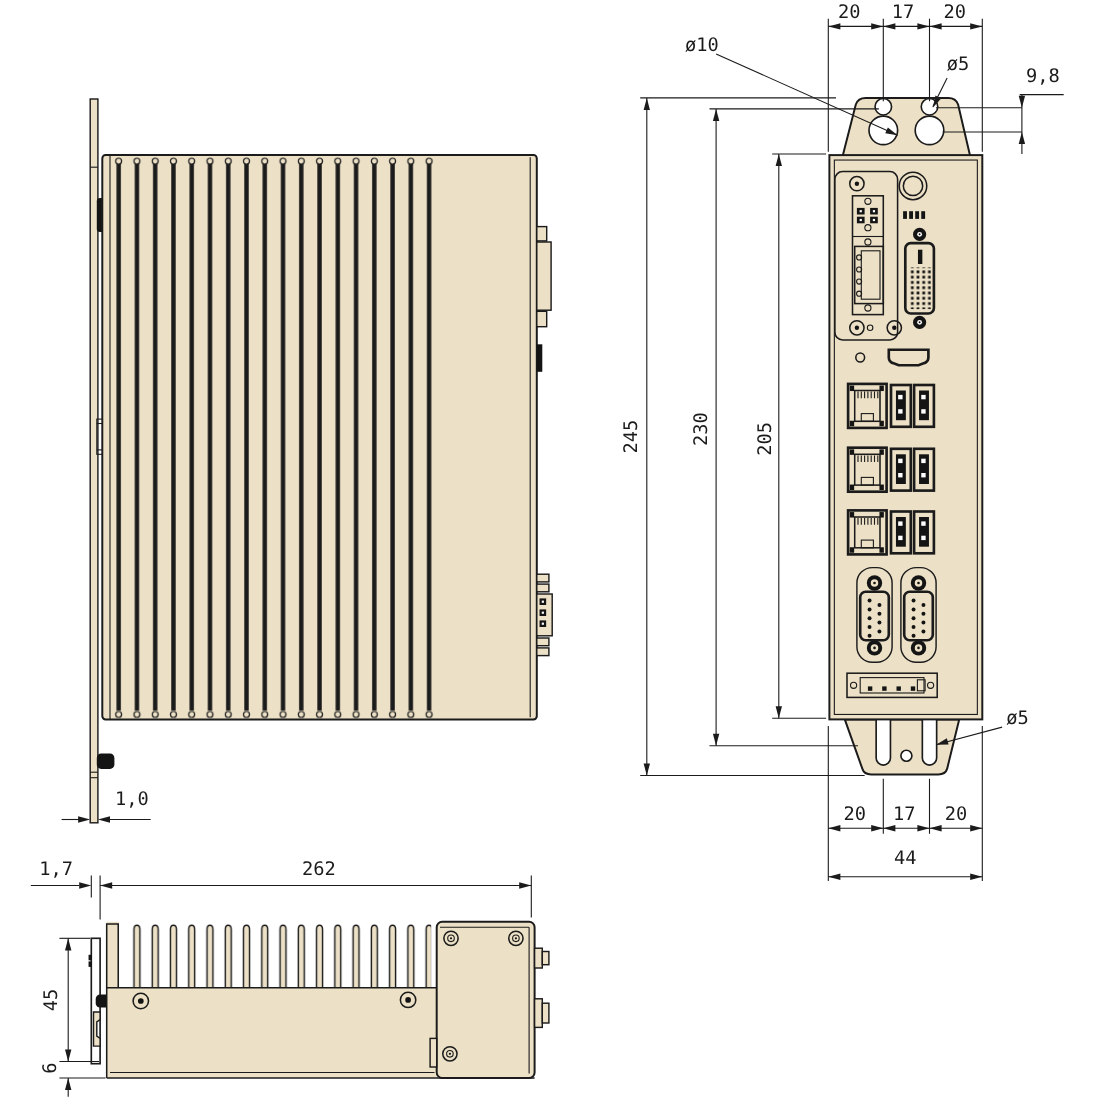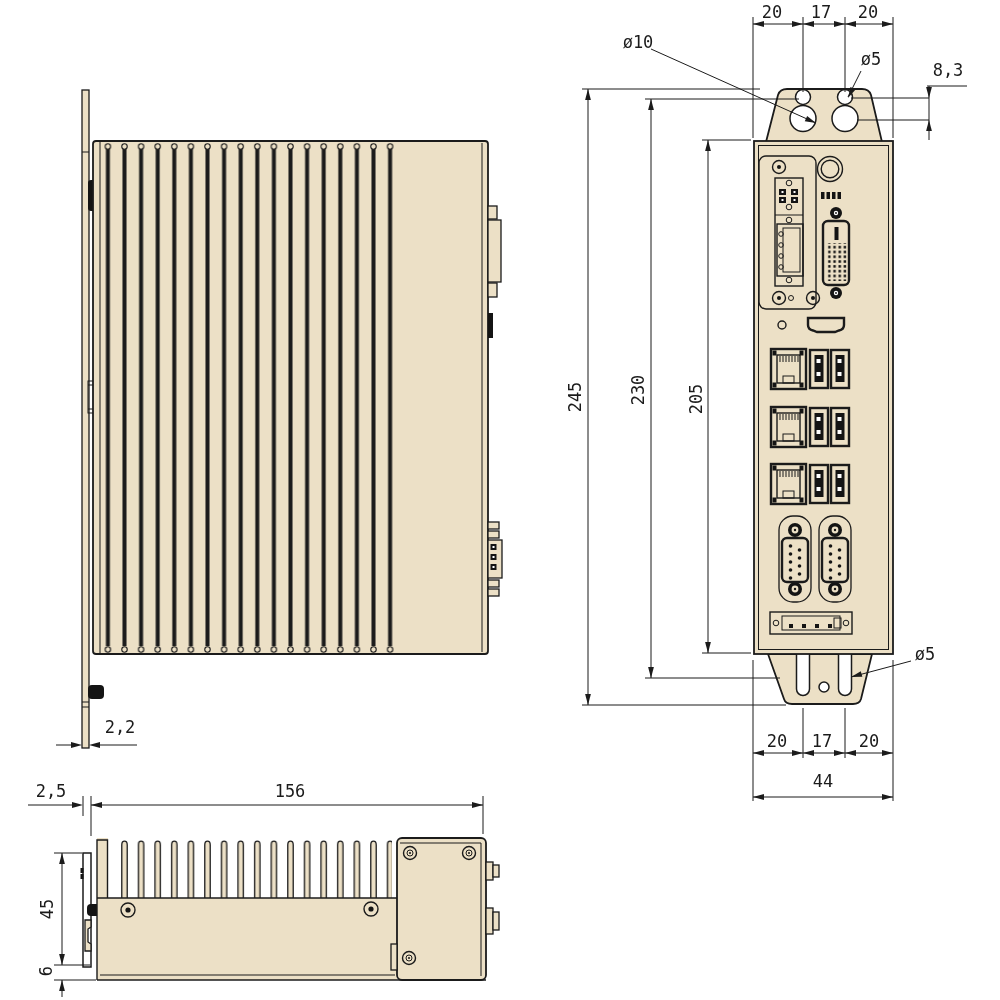--- a/index.html
+++ b/index.html
@@ -383,28 +383,28 @@
     <use href="#arrR" class="arr" transform="translate(753 797) rotate(180)"></use>
     <use href="#arrR" class="arr" transform="translate(893 797)"></use>
   </g>
 </svg>
 
 <div class="dim-label" style="left:772px;top:12px;">20</div>
 <div class="dim-label" style="left:821px;top:12px;">17</div>
 <div class="dim-label" style="left:868px;top:12px;">20</div>
 <div class="dim-label" style="left:638px;top:42px;">ø10</div>
 <div class="dim-label" style="left:871px;top:59px;">ø5</div>
-<div class="dim-label" style="left:948px;top:70px;">8,3</div>
+<div class="dim-label" style="left:948px;top:70px;">9,8</div>
 <div class="dim-label rot" style="left:575px;top:397px;">245</div>
 <div class="dim-label rot" style="left:638px;top:390px;">230</div>
 <div class="dim-label rot" style="left:696px;top:399px;">205</div>
 <div class="dim-label" style="left:925px;top:654px;">ø5</div>
 <div class="dim-label" style="left:777px;top:741px;">20</div>
 <div class="dim-label" style="left:822px;top:741px;">17</div>
 <div class="dim-label" style="left:869px;top:741px;">20</div>
 <div class="dim-label" style="left:823px;top:781px;">44</div>
-<div class="dim-label" style="left:120px;top:727px;">2,2</div>
-<div class="dim-label" style="left:51px;top:791px;">2,5</div>
-<div class="dim-label" style="left:290px;top:791px;">156</div>
+<div class="dim-label" style="left:120px;top:727px;">1,0</div>
+<div class="dim-label" style="left:51px;top:791px;">1,7</div>
+<div class="dim-label" style="left:290px;top:791px;">262</div>
 <div class="dim-label rot" style="left:47px;top:909px;">45</div>
 <div class="dim-label rot" style="left:46px;top:971px;">6</div>
 
 </div>
 
 </body></html>

